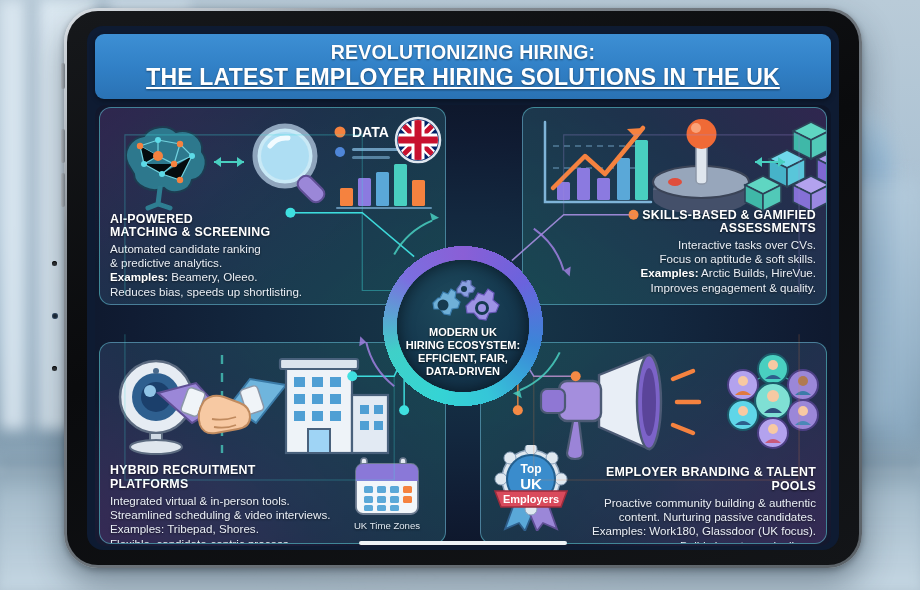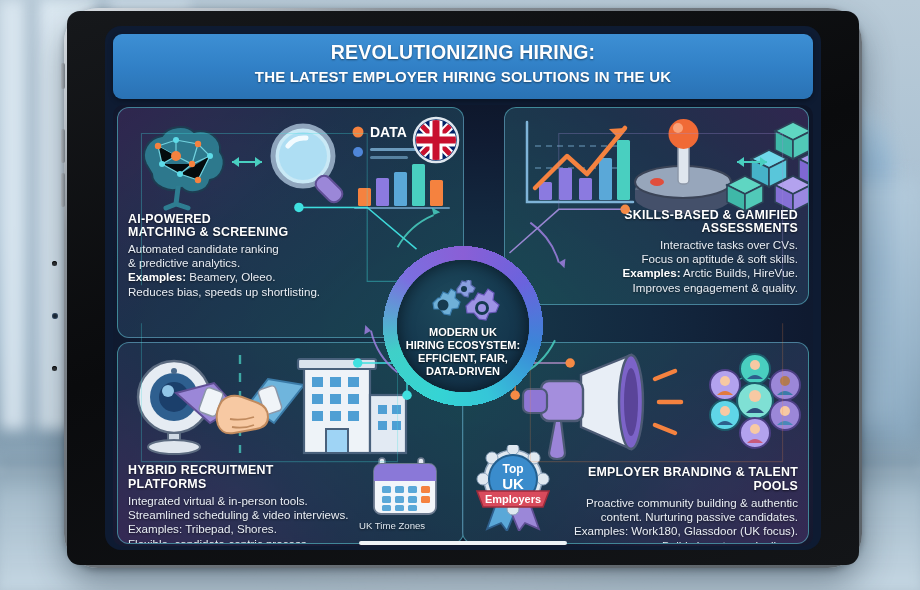--- a/index.html
+++ b/index.html
@@ -56,23 +56,23 @@
   
   .tablet {
     position: absolute; left: 64px; top: 8px; width: 798px; height: 560px;
     border-radius: 34px;
     background: linear-gradient(145deg,#d8dde2 0%, #b9c0c7 10%, #8e959c 20%, #6f767d 40%, #5c6369 100%);
     padding: 3px;
     box-shadow: 0 16px 34px rgba(25,40,55,.45), 0 2px 6px rgba(0,0,0,.3);
   }
   .tablet-inner {
     width: 100%; height: 100%;
-    border-radius: 13px;
+    border-radius: 31px;
     background: linear-gradient(160deg,#16181b,#0a0b0d 45%,#131518);
-    padding: 15px 38px;
+    padding: 15px 20px;
     position: relative;
   }
   .speaker-dot {
     position: absolute; left: -15px; width: 5px; height: 5px; border-radius: 50%;
     background: #2a2d31; box-shadow: inset 0 1px 1px rgba(0,0,0,.9);
   }
   .cam-dot {
     position: absolute; left: -15px; width: 6px; height: 6px; border-radius: 50%;
     background: #1a2430; box-shadow: 0 0 2px rgba(90,140,190,.8) inset;
   }
@@ -98,21 +98,21 @@
     padding: 7px 10px 9px;
     text-align: center;
     flex: 0 0 auto;
     box-shadow: 0 2px 5px rgba(0,0,0,.35);
   }
   .header h1 {
     color: #fff; font-weight: bold; letter-spacing: .2px;
     text-shadow: 0 1px 2px rgba(0,0,0,.45);
   }
   .h-line1 { font-size: 19.5px; line-height: 23px; }
-  .h-line2 { font-size: 15px; line-height: 26px; }
+  .h-line2 { font-size: 23px; line-height: 26px; text-decoration: underline; }
 
   
   .board {
     flex: 1 1 auto; position: relative;
     margin: 6px 8px 4px 8px;
     background:
       radial-gradient(ellipse 60% 55% at 50% 50%, #17394a 0%, #13283f 45%, #101c33 75%, #0d1528 100%);
     border-radius: 10px;
     overflow: hidden;
   }
@@ -123,21 +123,21 @@
                 radial-gradient(ellipse 36% 38% at 16% 16%, rgba(86,66,130,.25), rgba(0,0,0,0) 70%);
   }
 
   .panel {
     position: absolute;
     border: 1.4px solid rgba(96,196,214,.55);
     border-radius: 12px;
     overflow: hidden;
     z-index: 2;
   }
-  .panel-tl { left: 4px;  top: 2px;   width: 347px; height: 231px;
+  .panel-tl { left: 4px;  top: 2px;   width: 347px; height: 198px;
     background: linear-gradient(135deg, rgba(60,45,92,.72) 0%, rgba(34,58,86,.75) 40%, rgba(24,74,84,.8) 100%); }
   .panel-tr { right: 4px; top: 2px;   width: 305px; height: 198px;
     background: linear-gradient(225deg, rgba(62,46,94,.72) 0%, rgba(36,60,88,.75) 40%, rgba(26,78,86,.8) 100%); }
   .panel-bl { left: 4px;  bottom: 2px;width: 347px; height: 202px;
     background: linear-gradient(45deg, rgba(66,48,98,.72) 0%, rgba(34,58,86,.75) 42%, rgba(25,76,84,.8) 100%); }
   .panel-br { right: 4px; bottom: 2px;width: 347px; height: 202px;
     background: linear-gradient(315deg, rgba(66,48,98,.72) 0%, rgba(36,58,86,.75) 42%, rgba(25,76,84,.8) 100%); }
 
   .p-art { position: absolute; left: 0; right: 0; top: 4px; height: 102px; }
   .p-text { position: absolute; left: 10px; right: 10px; }
@@ -180,21 +180,21 @@
   
   .conn { position: absolute; inset: 0; z-index: 3; pointer-events: none; }
 
   
   .home-bar {
     position: absolute; bottom: 5px; left: 50%; transform: translateX(-50%);
     width: 208px; height: 4px; border-radius: 3px; background: #eef2f6;
     z-index: 9;
   }
 
-  .art-label { font-size: 9.6px; color: #dfe8f1; text-shadow: 0 1px 2px rgba(0,0,0,.6); }
+  .art-label { font-size: 9.6px; color: #dfe8f1; text-align: center; text-shadow: 0 1px 2px rgba(0,0,0,.6); }
 </style>
 </head>
 <body>
 
 <div id="scene">
 
   <div class="bg">
     <div class="bg-window-l"></div>
     <div class="bg-gherkin"></div>
     <div class="bg-tower2"></div>

